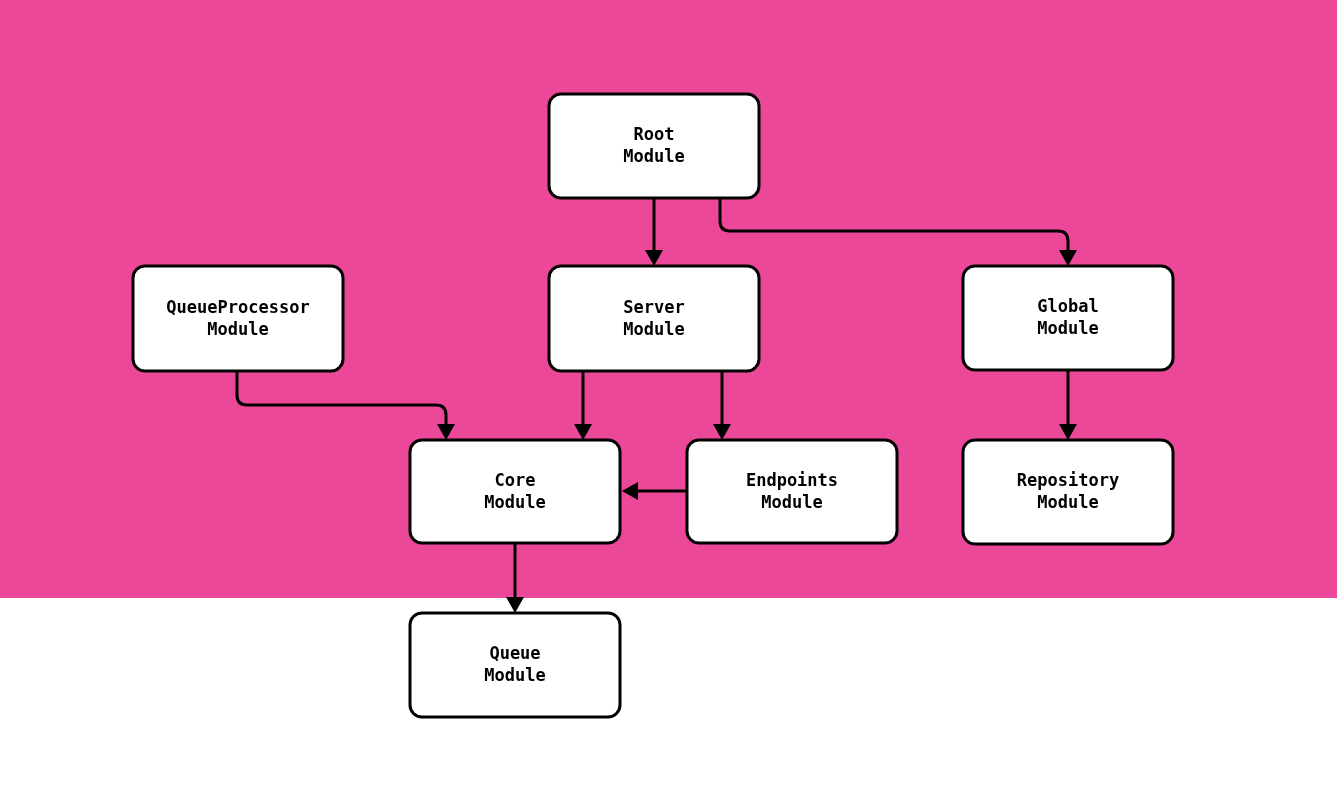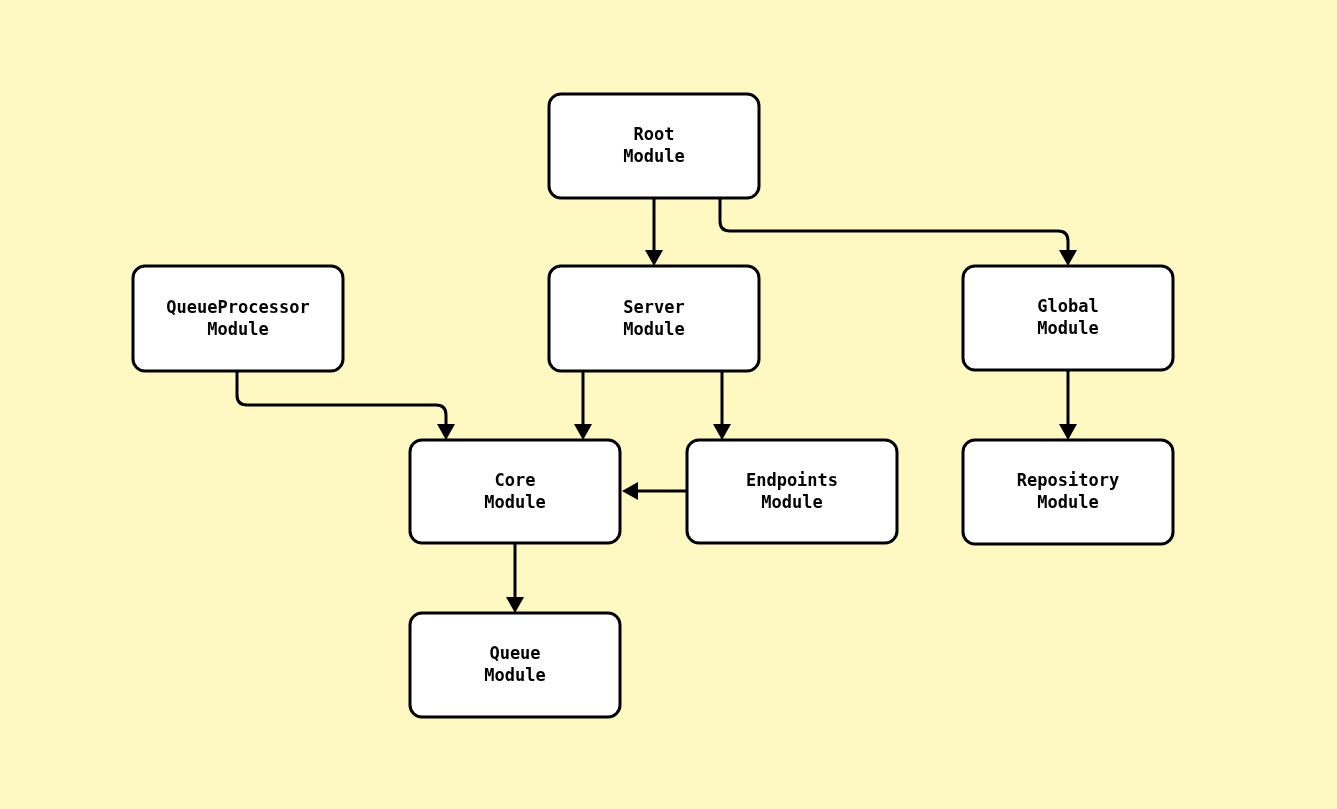--- a/index.html
+++ b/index.html
@@ -10,22 +10,22 @@
   }
   body {
     width: 1337px;
     height: 809px;
     font-family: "DejaVu Sans Mono", "Liberation Mono", monospace;
     overflow: hidden;
   }
   #diagram-root {
     position: relative;
     width: 1337px;
-    height: 809px;
-    background: #fef9c3;
+    height: 598px;
+    background: #ec4899;
   }
   svg#diagram-canvas {
     display: block;
     width: 1337px;
     height: 809px;
   }
   .node-box {
     fill: #ffffff;
     stroke: #000000;
     stroke-width: 3;

